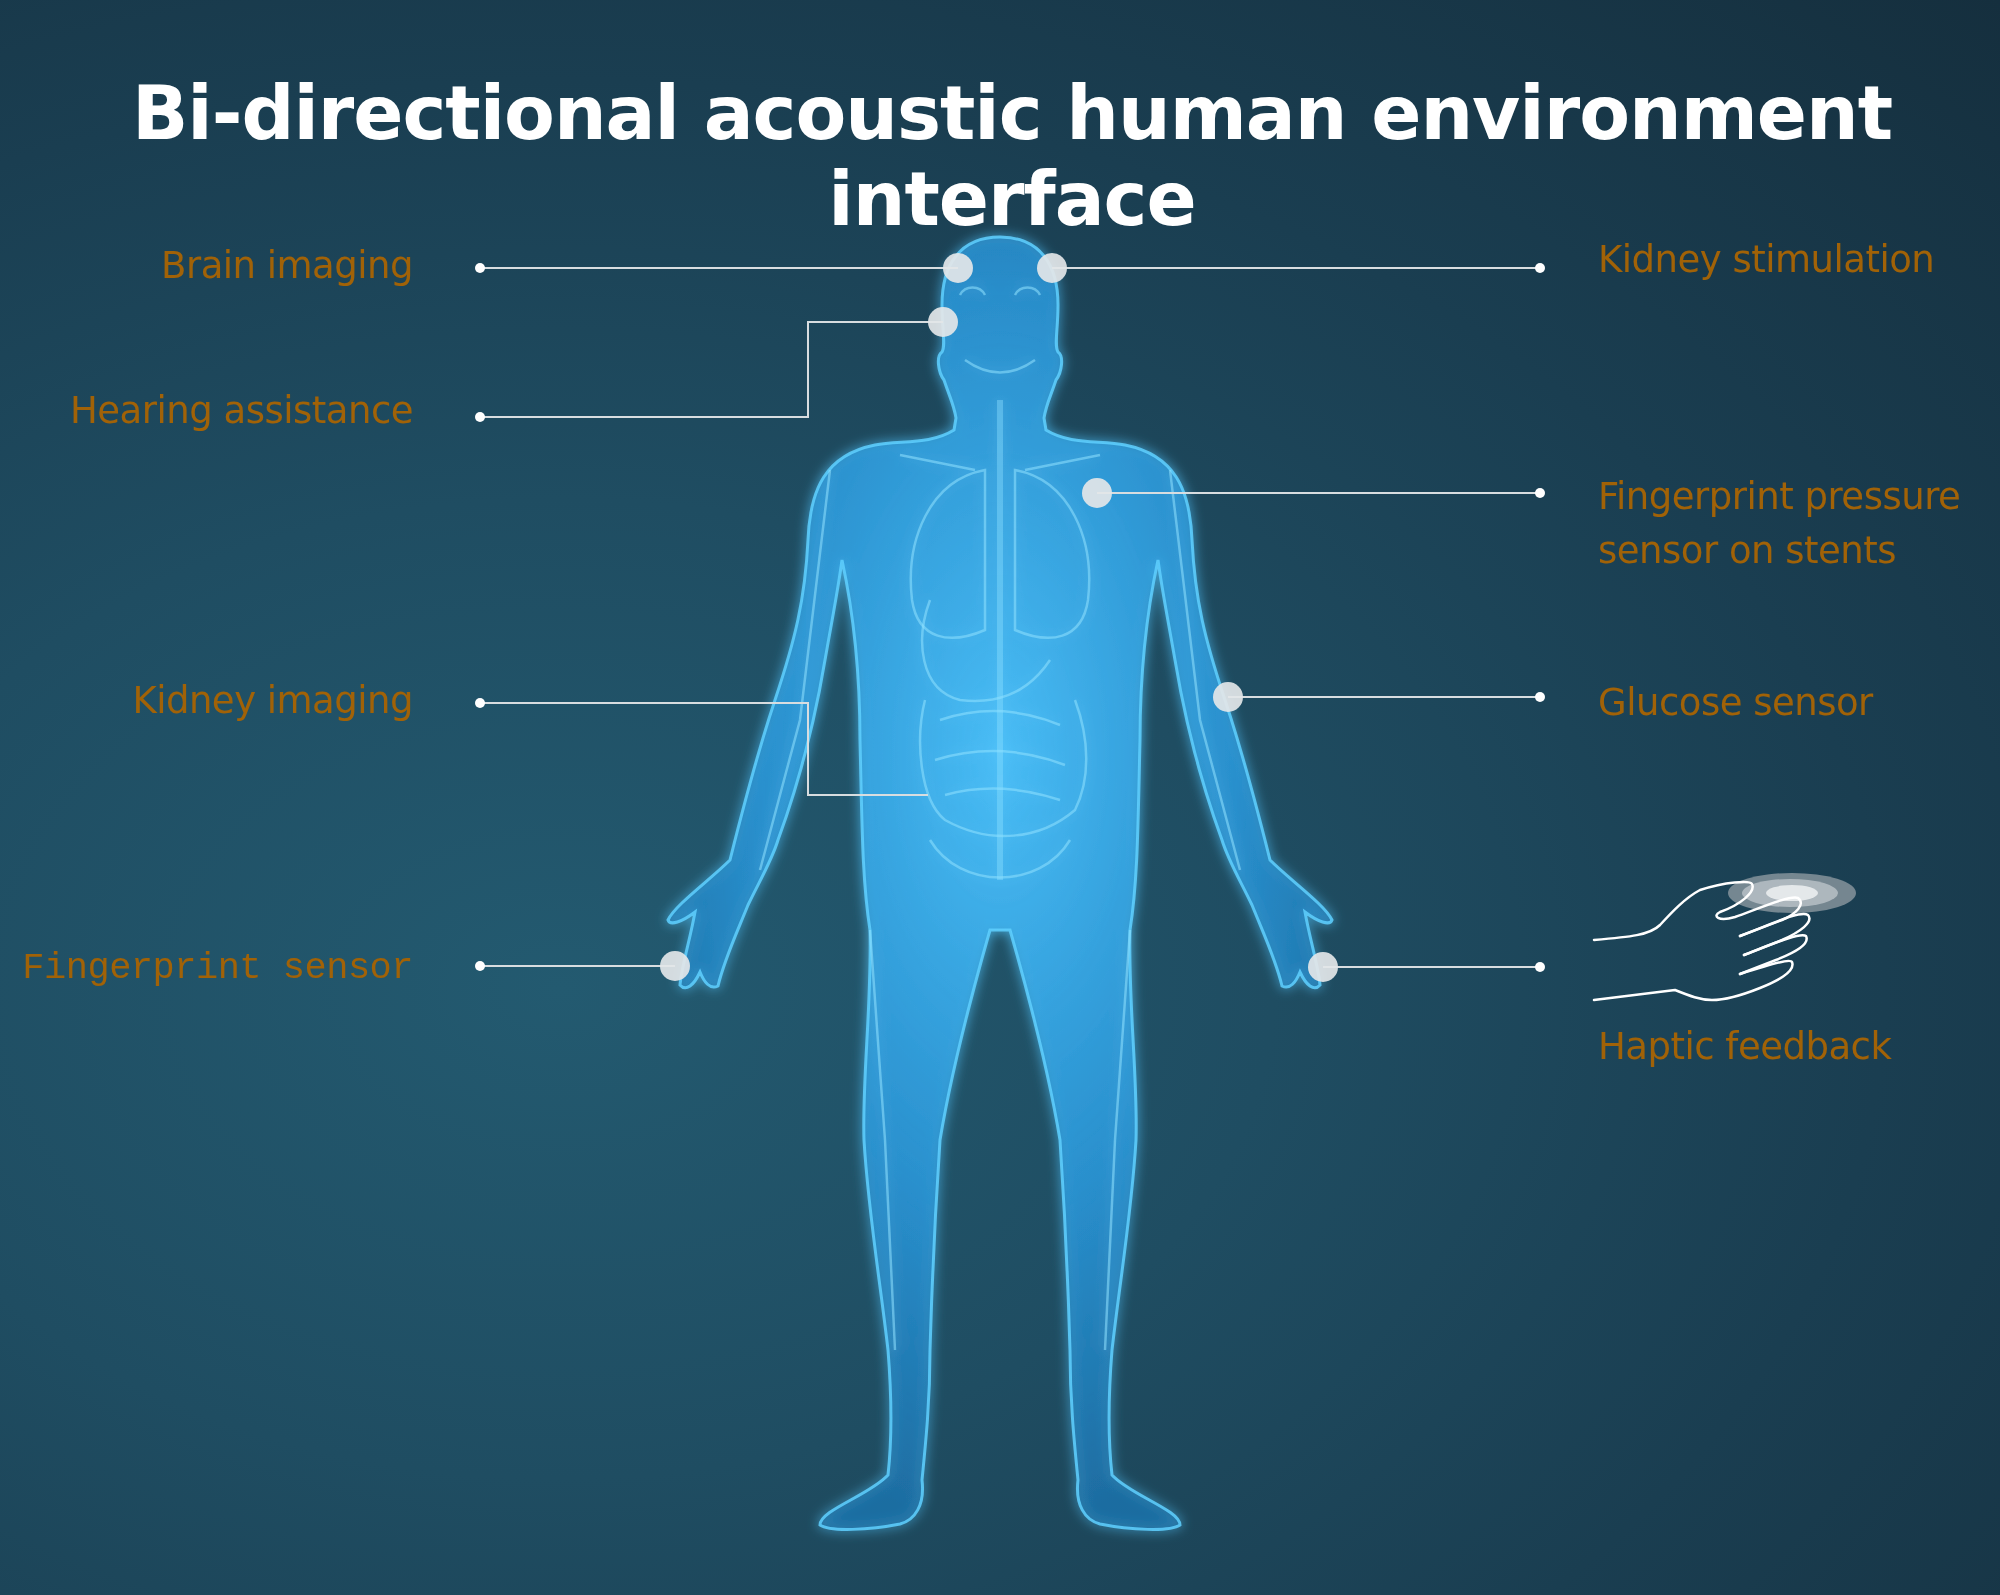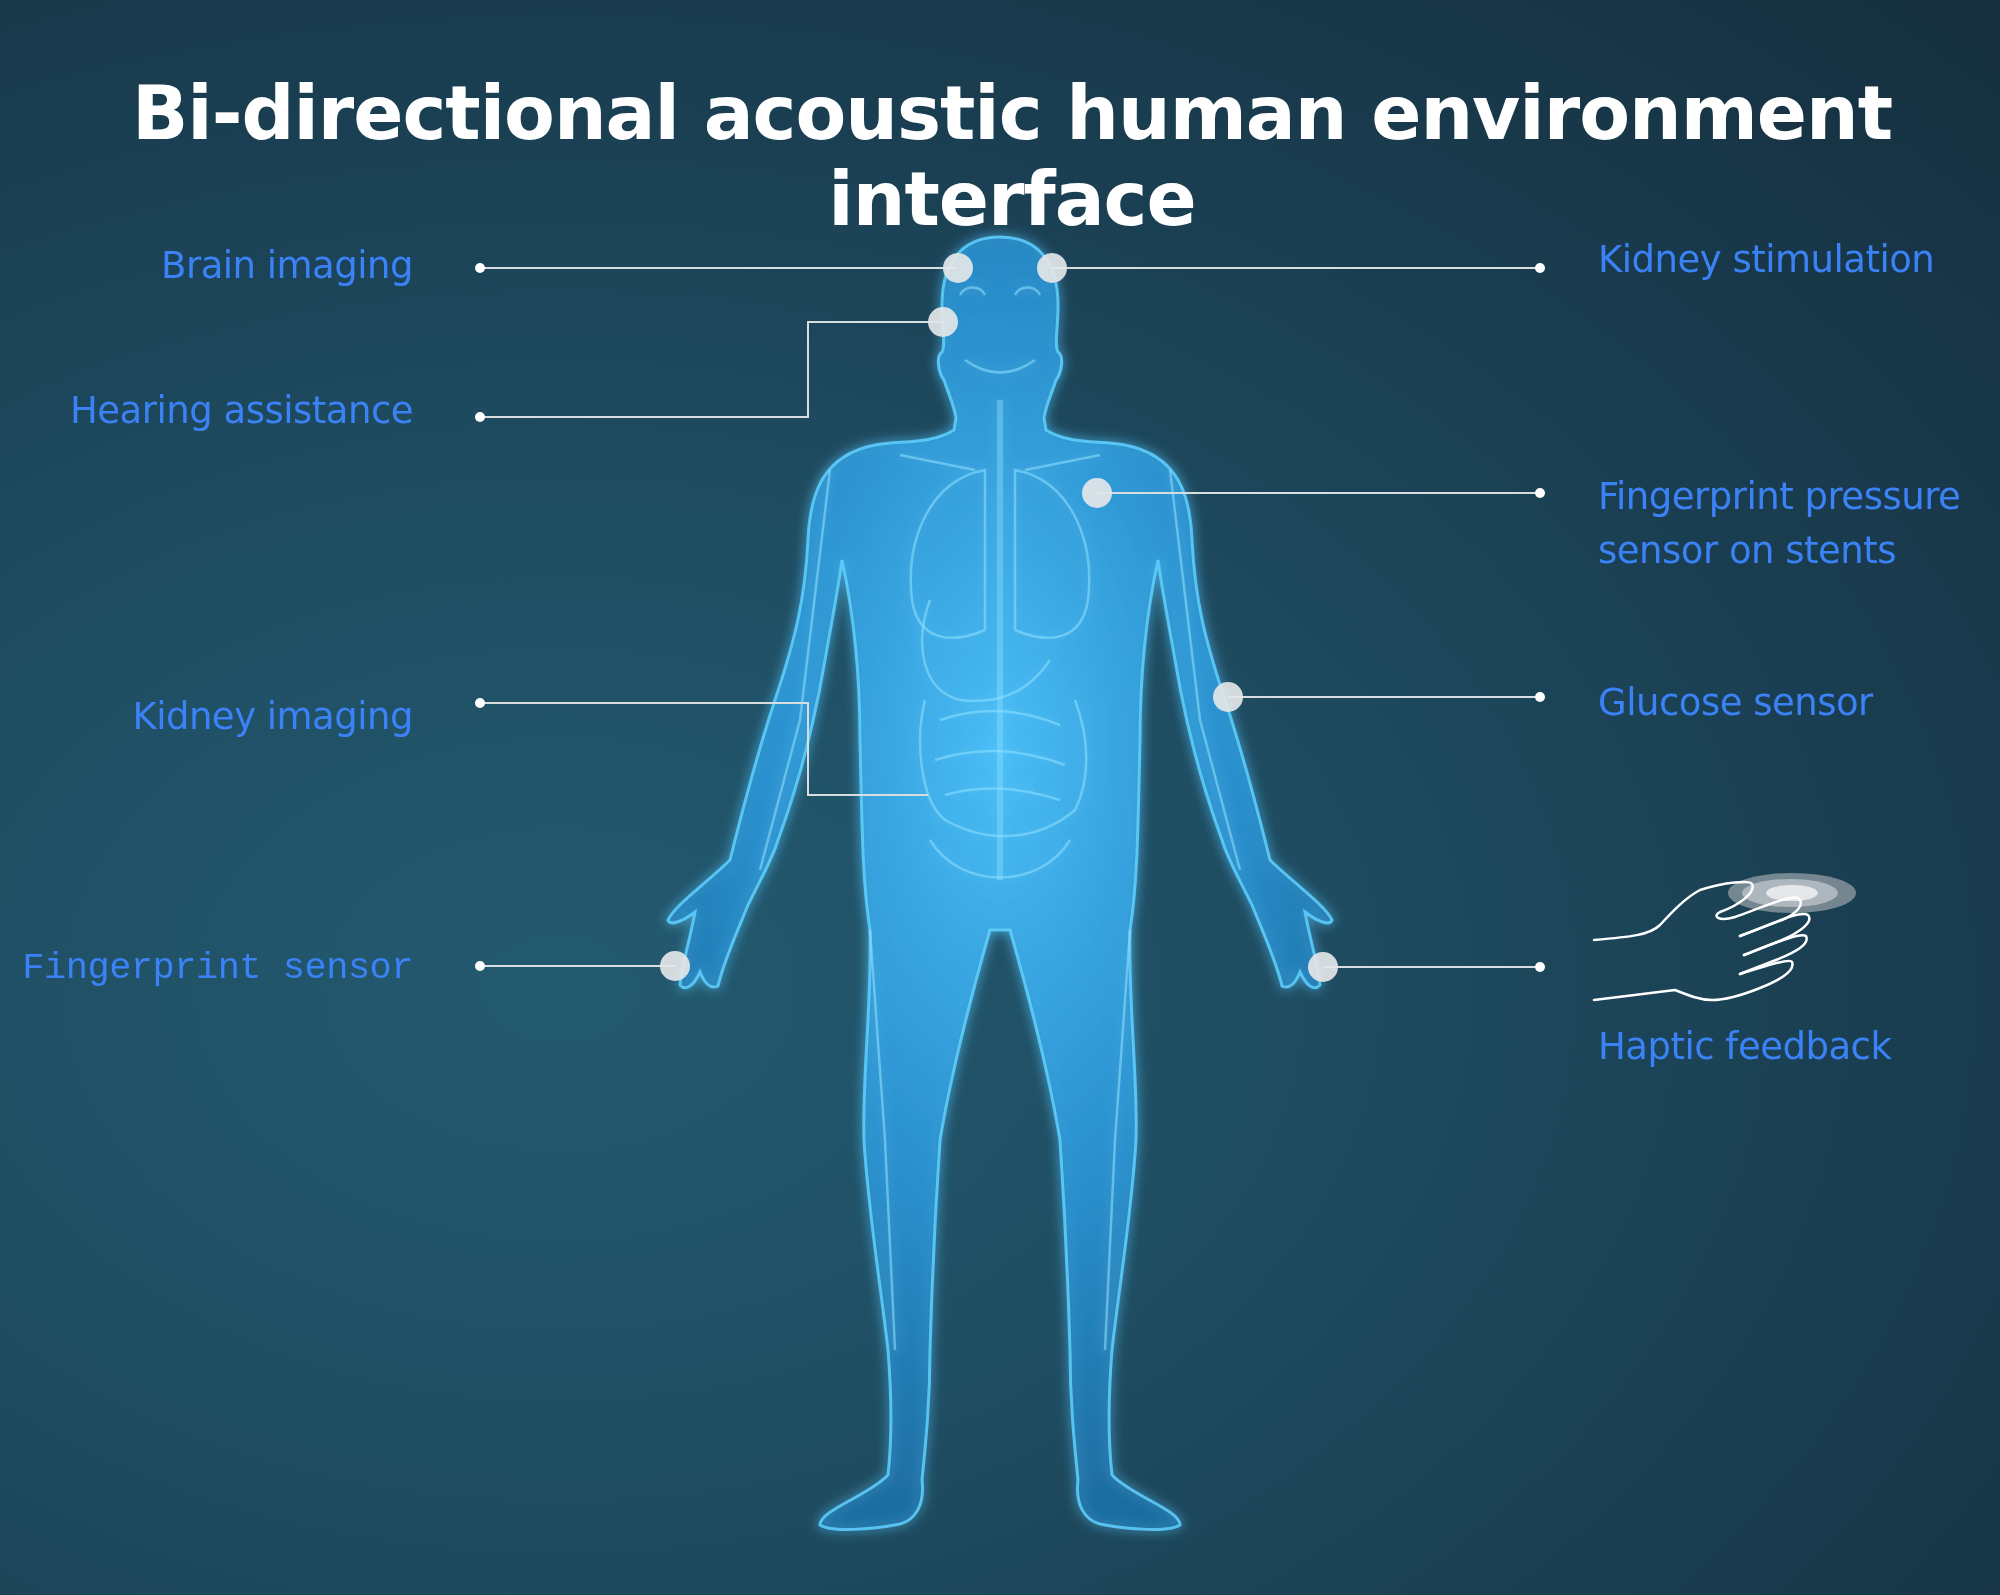--- a/index.html
+++ b/index.html
@@ -8,21 +8,21 @@
     background: radial-gradient(ellipse at 28% 62%, #235a70 0%, #1f4d62 35%, #1a3e51 65%, #152f3e 100%);
     font-family: "DejaVu Sans", "Liberation Sans", sans-serif;
     color:#fff;
   }
   .title {
     position:absolute; left:0; top:70px; width:2000px; text-align:center;
     font-family:"DejaVu Sans", sans-serif; font-weight:bold;
     font-size:74px; letter-spacing:-1px; color:#ffffff;margin-left:12px;
   }
   .label {
-    position:absolute; font-size:37px; line-height:54px; color:#3b82f6;
+    position:absolute; font-size:37px; line-height:54px; color:#a16207;
     font-family:"DejaVu Sans", sans-serif; font-weight:normal; letter-spacing:-0.5px;
     white-space:nowrap;
   }
   .label.left { text-align:right; }
   svg.canvas { position:absolute; left:0; top:0; }
 </style>
 </head>
 <body>
 
 <div class="title">Bi-directional acoustic human environment interface</div>
@@ -167,20 +167,20 @@
       <path d="M1594 940 C 1630 937 1650 935 1660 925 C 1672 912 1685 898 1700 890 C 1725 882 1750 880 1752 884 C 1756 892 1740 905 1720 912 C 1712 916 1718 922 1735 917 C 1760 908 1790 895 1798 898 C 1806 904 1796 914 1782 920 L 1740 936"></path>
       <path d="M1740 936 C 1770 925 1800 910 1808 915 C 1814 922 1800 932 1782 940 L 1744 955"></path>
       <path d="M1744 955 C 1770 945 1800 932 1806 936 C 1810 944 1796 952 1776 960 L 1740 974"></path>
       <path d="M1740 974 C 1765 966 1790 958 1792 962 C 1796 972 1775 982 1760 988 C 1740 996 1725 1000 1712 1000 C 1700 1000 1690 996 1675 990 L 1594 1000"></path>
     </g>
   </g>
 </svg>
 
 <div class="label left" style="right:1587px; top:239px;">Brain imaging</div>
 <div class="label left" style="right:1587px; top:384px;">Hearing assistance</div>
-<div class="label left" style="right:1587px; top:674px;margin-top:16px;">Kidney imaging</div>
+<div class="label left" style="right:1587px; top:674px;">Kidney imaging</div>
 <div class="label left" style="right:1587px; top:941px;font-family:Liberation Mono, monospace;">Fingerprint sensor</div>
 
 <div class="label" style="left:1598px; top:233px;">Kidney stimulation</div>
 <div class="label" style="left:1598px; top:470px;">Fingerprint pressure</div>
 <div class="label" style="left:1598px; top:524px;">sensor on stents</div>
 <div class="label" style="left:1598px; top:676px;">Glucose sensor</div>
 <div class="label" style="left:1598px; top:1020px;">Haptic feedback</div>
 
 </body></html>

